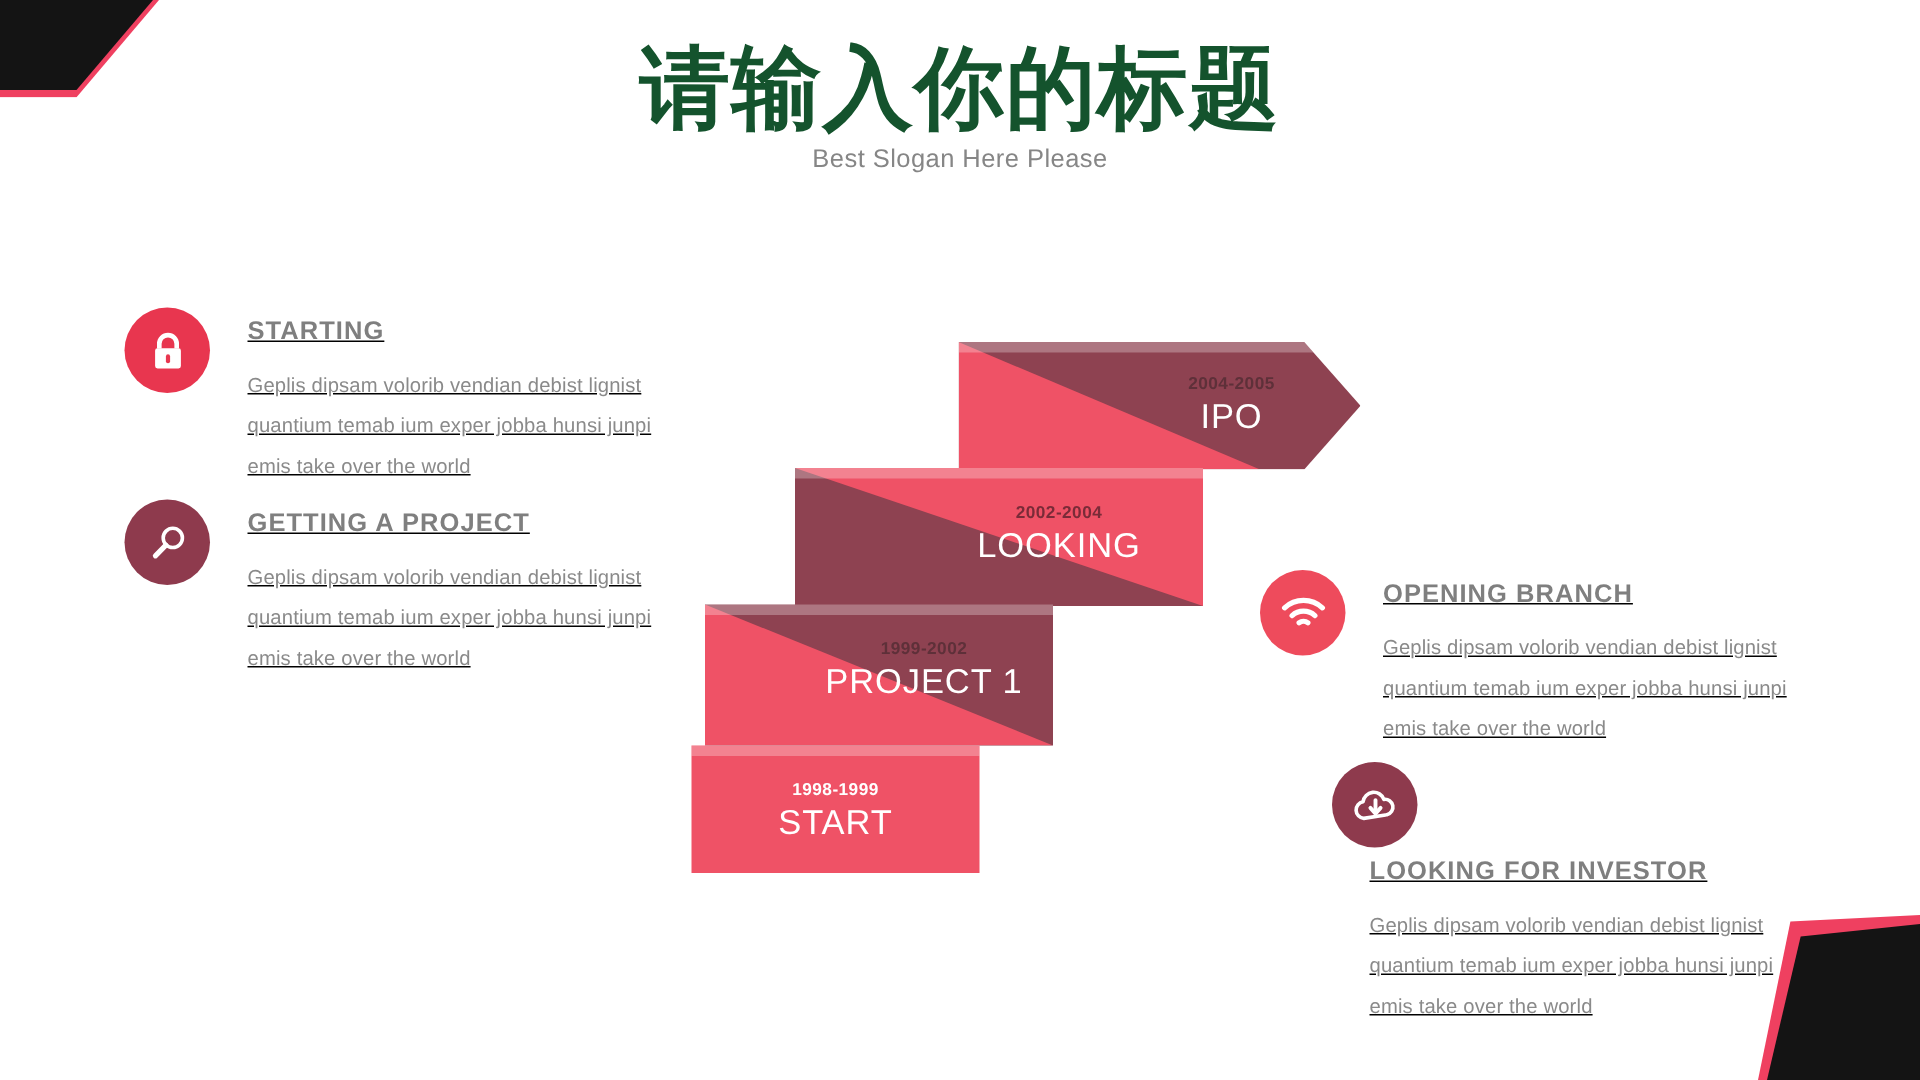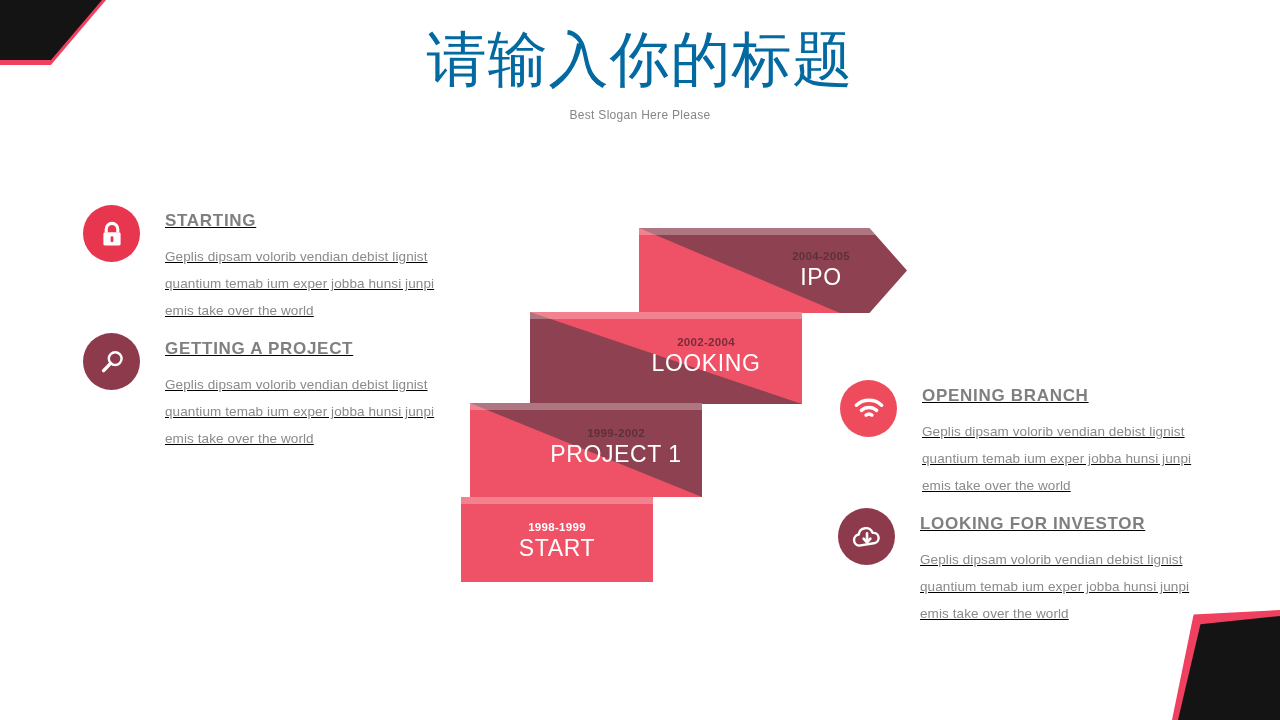--- a/index.html
+++ b/index.html
@@ -73,28 +73,28 @@
   .header {
     position: absolute;
     top: 22px;
     left: 0;
     width: 1280px;
     text-align: center;
   }
   .slide-title {
     font-size: 60px;
     line-height: 74px;
-    color: #0369a1;
-    font-weight: 400;
+    color: #14532d;
+    font-weight: 700;
     letter-spacing: 1px;
     font-family: "DejaVu Sans", "Liberation Sans", sans-serif;
   }
   .slide-subtitle {
-    margin-top: 12px;
-    font-size: 12px;
+    margin-top: 0;
+    font-size: 17px;
     color: #868686;
     font-weight: 400;
     letter-spacing: 0.3px;
   }
 
   
   .feature {
     position: absolute;
     display: flex;
     align-items: flex-start;
@@ -127,21 +127,21 @@
     font-size: 13.5px;
     line-height: 27px;
     color: #8a8a8a;
     max-width: 275px;
     letter-spacing: 0.1px;
   }
 
   #feat-starting  { top: 205px; left: 83px; }
   #feat-project   { top: 333px; left: 83px; }
   #feat-branch    { top: 380px; left: 840px; }
-  #feat-investor  { top: 508px; left: 838px; }
+  #feat-investor  { top: 508px; left: 888px; flex-direction: column; }
 
   
   .stairs {
     position: absolute;
     top: 225px;
     left: 420px;
     width: 470px;
     height: 365px;
   }
   .step {

